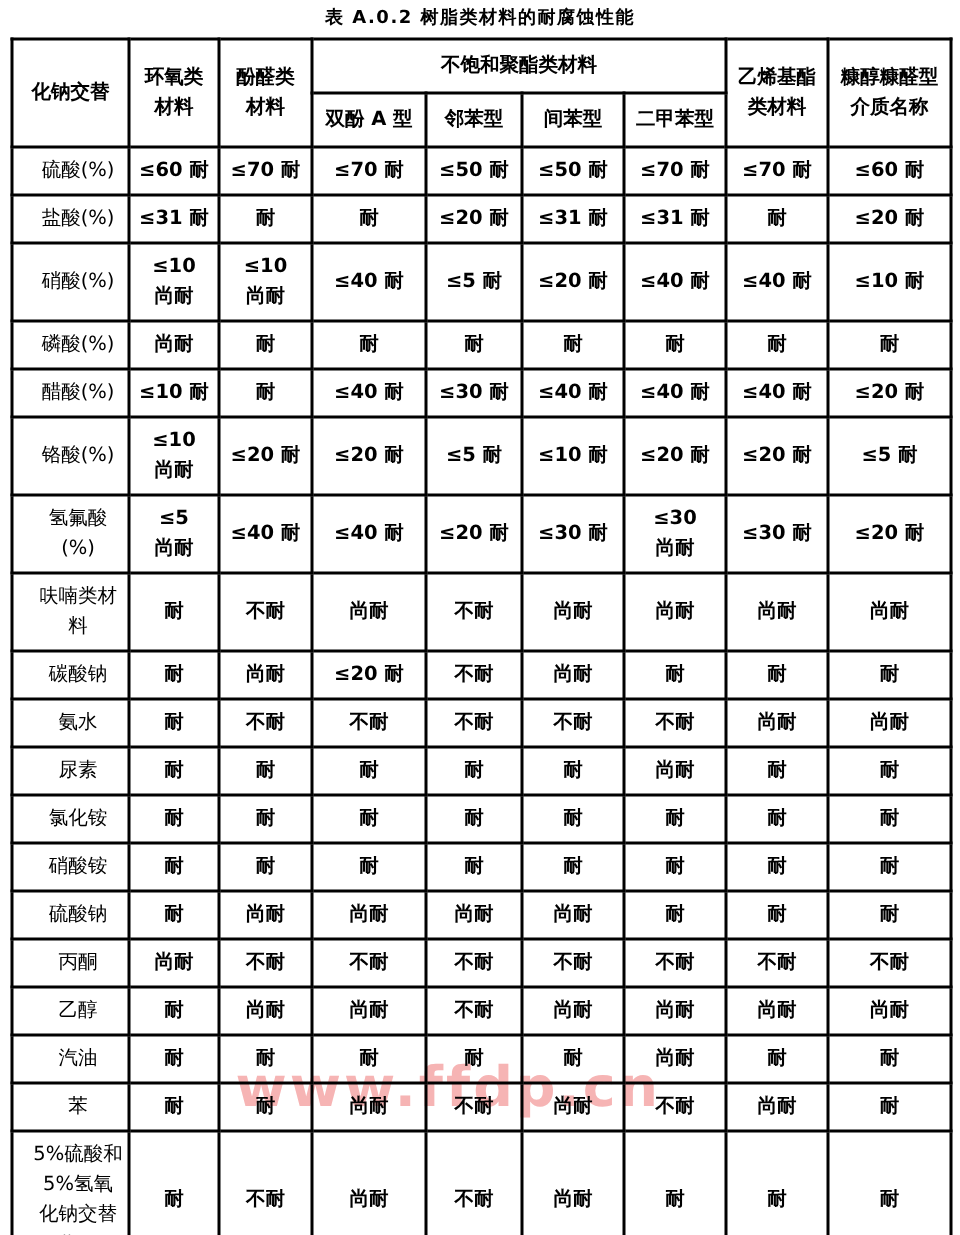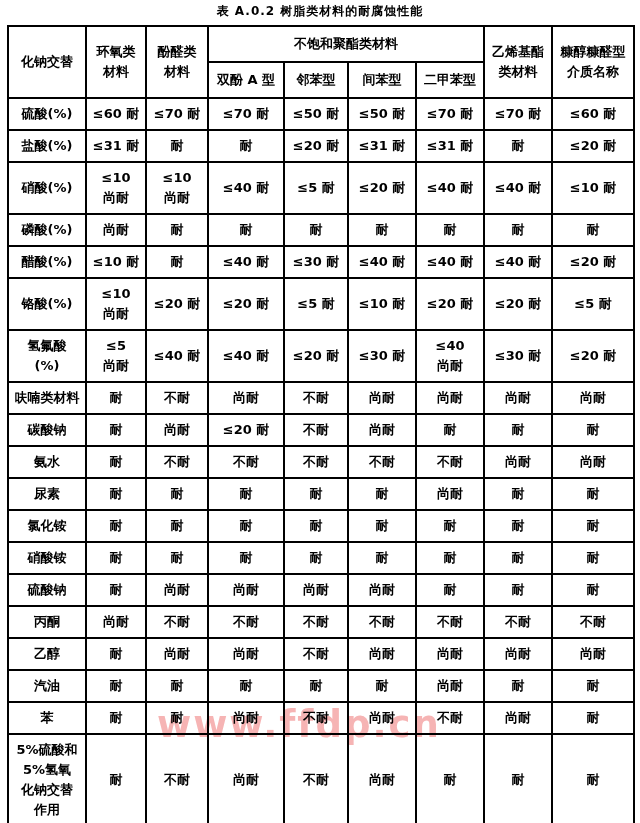--- a/index.html
+++ b/index.html
@@ -61,21 +61,21 @@
     color: #000000;
     line-height: 20px;
     white-space: pre-line;
     background: transparent;
   }
   table.corrosion {
     border-bottom: 3px solid #000000;
   }
   thead th { height: 24px; }
   tbody tr { height: 32px; }
-  tbody th.medium { font-weight: bold; }
+  tbody th.medium { font-weight: normal; padding-left: 11px; }
 </style>
 </head>
 <body>
 
 <div class="page">
 
   <div class="doc-title">表 A.0.2  树脂类材料的耐腐蚀性能</div>
 
   <div class="watermark" style="color: rgb(246, 180, 180);">www.ffdp.cn</div>
 
@@ -184,21 +184,21 @@
           </tr>
           <tr>
             <th class="medium">氢氟酸
 (%)</th>
             <td>≤5
 尚耐</td>
             <td>≤40 耐</td>
             <td>≤40 耐</td>
             <td>≤20 耐</td>
             <td>≤30 耐</td>
-            <td>≤40
+            <td>≤30
 尚耐</td>
             <td>≤30 耐</td>
             <td>≤20 耐</td>
           </tr>
           <tr>
             <th class="medium">呋喃类材料</th>
             <td>耐</td>
             <td>不耐</td>
             <td>尚耐</td>
             <td>不耐</td>

